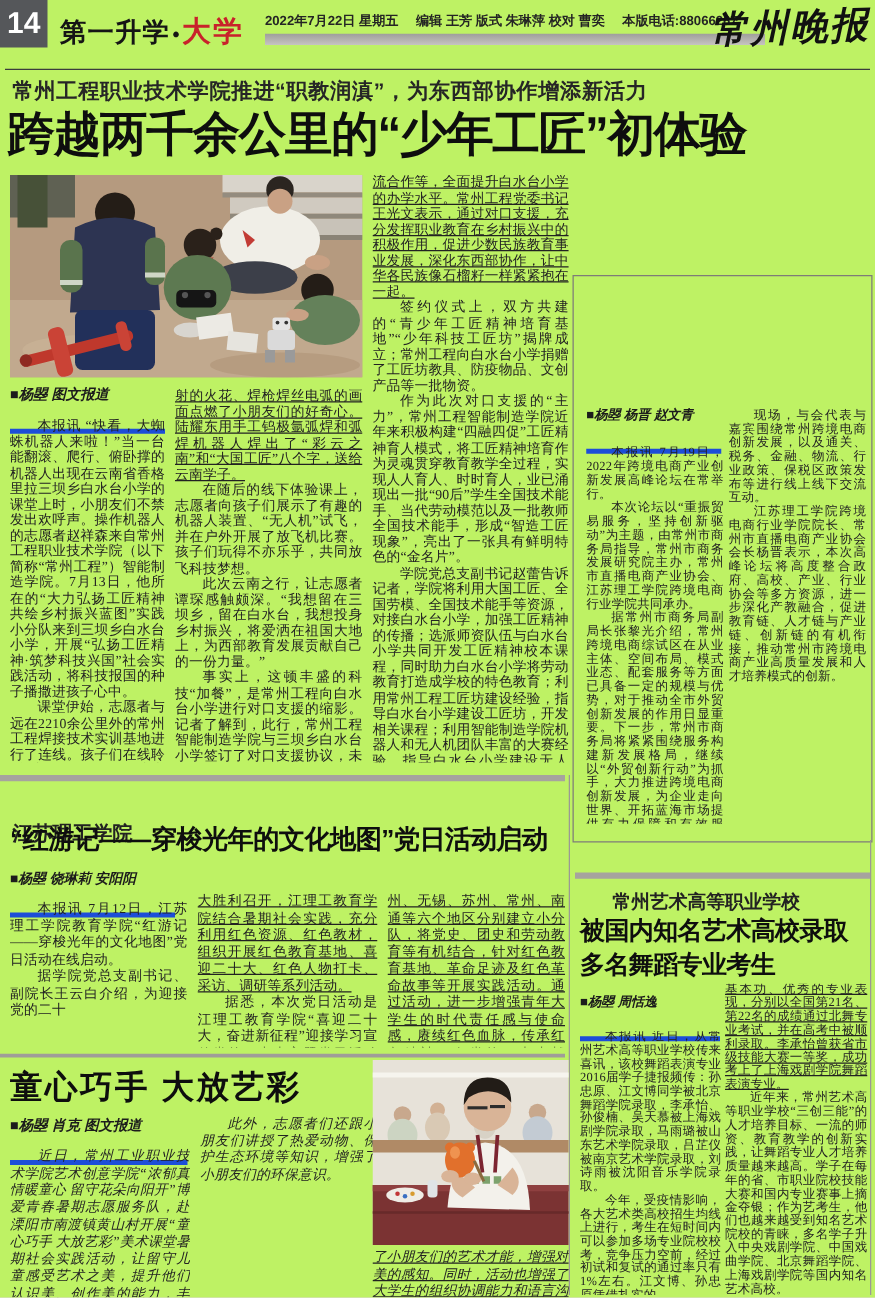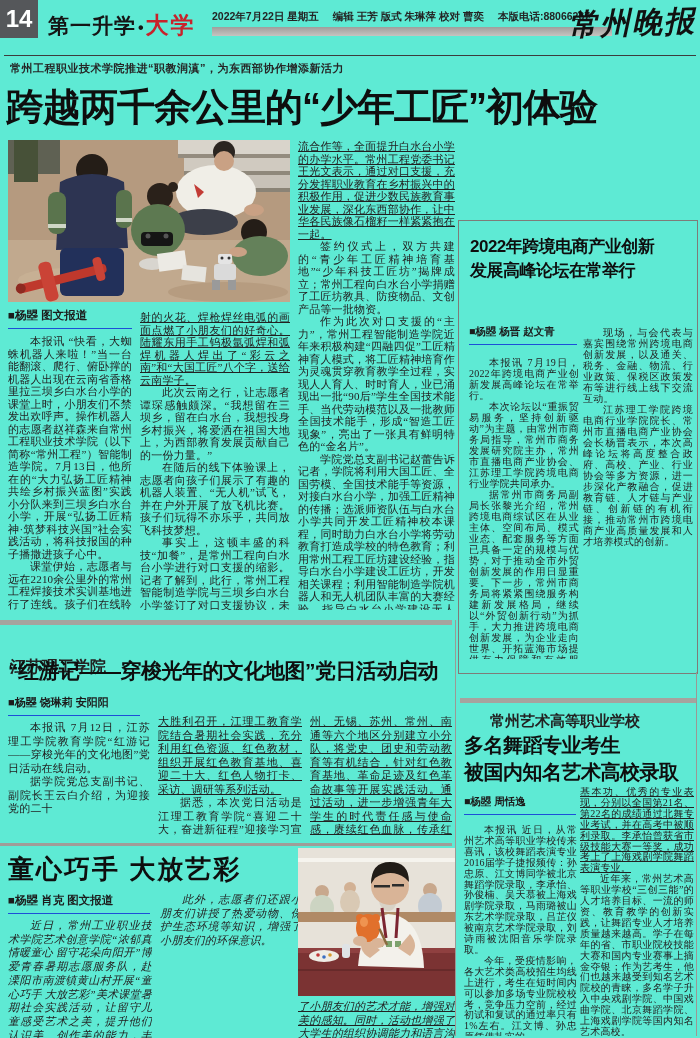--- a/index.html
+++ b/index.html
@@ -1,41 +1,41 @@
 <!DOCTYPE html>
 <html><head>
 <meta charset="utf-8">
 <style>
   html,body { margin:0; padding:0; background:#dddad4; }
-  .page { position:relative; width:700px; height:1038px; background:#5eead4;
+  .page { position:relative; width:700px; height:1038px; background:#bef264;
           font-family:"Liberation Sans", sans-serif; color:#1c1c1c; overflow:hidden;
           margin:0 auto; }
   .abs { position:absolute; }
 
   
   .pageno { left:0; top:3; width:38px; height:38px; background:#55575a; color:#fff;
             font-size:24px; font-weight:bold; display:flex; align-items:center; justify-content:center; }
   .section-title { left:48px; top:8px; height:34px; line-height:34px; white-space:nowrap; }
   .section-main { font-size:21px; font-weight:900; color:#151515; letter-spacing:1px; }
   .section-sep  { font-size:16px; font-weight:900; color:#151515; margin:0 2px; }
   .section-sub  { font-size:23px; font-weight:900; color:#c8222b; letter-spacing:2px; }
   .dateline { left:212px; top:10px; font-size:10.5px; font-weight:bold; color:#242424; white-space:nowrap; }
   .dateline span { margin-right:14px; }
   .header-bar { left:212px; top:27px; width:400px; height:9px; background:linear-gradient(#9f9e9c,#c6c4c0); }
   .masthead { left:566px; top:0px; width:132px; height:46px; font-family:"Liberation Serif", serif;
               font-size:30px; font-weight:bold; font-style:italic; letter-spacing:2px; color:#111;
               transform:rotate(-2deg); text-align:center; line-height:46px; }
   .top-rule { left:4px; top:55px; width:692px; height:0; border-top:1.5px solid #3c3c3c; }
 
   
-  .kicker { left:10px; top:61px; font-size:11px; font-weight:600; color:#262626; letter-spacing:0.5px; white-space:nowrap; }
+  .kicker { left:10px; top:61px; font-size:17px; font-weight:600; color:#262626; letter-spacing:0.5px; white-space:nowrap; }
   .main-headline { left:6px; top:82px; width:692px; font-size:38px; font-weight:900; color:#0e0e0e;
                    letter-spacing:-1px; white-space:nowrap; }
   .main-photo { left:8px; top:140px; width:282px; height:162px; }
-  .byline { font-weight:bold; border-bottom:1px solid #1d4ed8; padding-bottom:5px; white-space:nowrap; }
+  .byline { font-weight:bold; border-bottom:4px solid #1d4ed8; padding-bottom:20px; white-space:nowrap;font-style:italic; }
   .main-byline  { left:8px;   top:308px; width:124px; font-size:11.5px; }
   .col { overflow:hidden; }
   .col p { margin:0; text-indent:2em; text-align:justify; letter-spacing:0.2px; }
   .col p.cont { text-indent:0;text-decoration:underline; }
   .serifbody { font-family:"Liberation Serif", serif; color:#222; }
   .main-body { font-size:11px; line-height:12.5px; }
   .main-col1 { left:8px;   top:335px; width:124px; height:275px; }
   .main-col2 { left:140px; top:311px; width:150px; height:299px; }
   .main-col3 { left:298px; top:140px; width:157px; height:470px; }
 
@@ -159,36 +159,32 @@
     </g>
   </svg>
 
   <div class="abs byline main-byline">■杨曌 图文报道</div>
   <div class="abs col serifbody main-body main-col1">
       <p>本报讯 “快看，大蜘蛛机器人来啦！”当一台能翻滚、爬行、俯卧撑的机器人出现在云南省香格里拉三坝乡白水台小学的课堂上时，小朋友们不禁发出欢呼声。操作机器人的志愿者赵祥森来自常州工程职业技术学院（以下简称“常州工程”）智能制造学院。7月13日，他所在的“大力弘扬工匠精神 共绘乡村振兴蓝图”实践小分队来到三坝乡白水台小学，开展“弘扬工匠精神·筑梦科技兴国”社会实践活动，将科技报国的种子播撒进孩子心中。</p>
       <p>课堂伊始，志愿者与远在2210余公里外的常州工程焊接技术实训基地进行了连线。孩子们在线聆听“大国工匠”——焊接大师潘际銮的故事，感受这位“中国焊接泰斗”的工匠精神。随后，在志愿者陆耀东的带领下，大家一起走进神奇的焊接世界。焊接迸</p>
     </div>
   <div class="abs col serifbody main-body main-col2">
       <p class="cont">射的火花、焊枪焊丝电弧的画面点燃了小朋友们的好奇心。陆耀东用手工钨极氩弧焊和弧焊机器人焊出了“彩云之南”和“大国工匠”八个字，送给云南学子。</p>
+      <p>在随后的线下体验课上，志愿者向孩子们展示了有趣的机器人装置、“无人机”试飞，并在户外开展了放飞机比赛。孩子们玩得不亦乐乎，共同放飞科技梦想。</p>
       <p>此次云南之行，让志愿者谭琛感触颇深。“我想留在三坝乡，留在白水台，我想投身乡村振兴，将爱洒在祖国大地上，为西部教育发展贡献自己的一份力量。”</p>
-      <p>在随后的线下体验课上，志愿者向孩子们展示了有趣的机器人装置、“无人机”试飞，并在户外开展了放飞机比赛。孩子们玩得不亦乐乎，共同放飞科技梦想。</p>
       <p>事实上，这顿丰盛的科技“加餐”，是常州工程向白水台小学进行对口支援的缩影。记者了解到，此行，常州工程智能制造学院与三坝乡白水台小学签订了对口支援协议，未来三年，学校将发挥资源优势，与白水台小学共同推进落实立德树人根本任务，推进工匠精神和工匠文化培育、新媒体宣传、地方文化和传统文化交</p>
     </div>
   <div class="abs col serifbody main-body main-col3">
       <p class="cont">流合作等，全面提升白水台小学的办学水平。常州工程党委书记王光文表示，通过对口支援，充分发挥职业教育在乡村振兴中的积极作用，促进少数民族教育事业发展，深化东西部协作，让中华各民族像石榴籽一样紧紧抱在一起。</p>
       <p>签约仪式上，双方共建的“青少年工匠精神培育基地”“少年科技工匠坊”揭牌成立；常州工程向白水台小学捐赠了工匠坊教具、防疫物品、文创产品等一批物资。</p>
       <p>作为此次对口支援的“主力”，常州工程智能制造学院近年来积极构建“四融四促”工匠精神育人模式，将工匠精神培育作为灵魂贯穿教育教学全过程，实现人人育人、时时育人，业已涌现出一批“90后”学生全国技术能手、当代劳动模范以及一批教师全国技术能手，形成“智造工匠现象”，亮出了一张具有鲜明特色的“金名片”。</p>
       <p>学院党总支副书记赵蕾告诉记者，学院将利用大国工匠、全国劳模、全国技术能手等资源，对接白水台小学，加强工匠精神的传播；选派师资队伍与白水台小学共同开发工匠精神校本课程，同时助力白水台小学将劳动教育打造成学校的特色教育；利用常州工程工匠坊建设经验，指导白水台小学建设工匠坊，开发相关课程；利用智能制造学院机器人和无人机团队丰富的大赛经验，指导白水台小学建设无人机、机器人师资团队和兴趣小组等，将“工匠精神”注入学生培养全过程。</p>
     </div>
 
   <div class="abs forum-box">
-    <div class="forum-headline">
-      <div>2022年跨境电商产业创新</div>
-      <div>发展高峰论坛在常举行</div>
-    </div>
     <div class="byline forum-byline">■杨曌 杨晋 赵文青</div>
     <div class="col serifbody forum-body forum-col1">
         <p>本报讯 7月19日，2022年跨境电商产业创新发展高峰论坛在常举行。</p>
         <p>本次论坛以“重振贸易服务，坚持创新驱动”为主题，由常州市商务局指导，常州市商务发展研究院主办，常州市直播电商产业协会、江苏理工学院跨境电商行业学院共同承办。</p>
         <p>据常州市商务局副局长张黎光介绍，常州跨境电商综试区在从业主体、空间布局、模式业态、配套服务等方面已具备一定的规模与优势，对于推动全市外贸创新发展的作用日显重要。下一步，常州市商务局将紧紧围绕服务构建新发展格局，继续以“外贸创新行动”为抓手，大力推进跨境电商创新发展，为企业走向世界、开拓蓝海市场提供有力保障和有效服务。</p>
       </div>
     <div class="col serifbody forum-body forum-col2">
         <p>现场，与会代表与嘉宾围绕常州跨境电商创新发展，以及通关、税务、金融、物流、行业政策、保税区政策发布等进行线上线下交流互动。</p>
         <p>江苏理工学院跨境电商行业学院院长、常州市直播电商产业协会会长杨晋表示，本次高峰论坛将高度整合政府、高校、产业、行业协会等多方资源，进一步深化产教融合，促进教育链、人才链与产业链、创新链的有机衔接，推动常州市跨境电商产业高质量发展和人才培养模式的创新。</p>
       </div>
@@ -267,22 +263,22 @@
     <ellipse cx="80" cy="95" rx="7" ry="5" fill="#d9b497"></ellipse>
     <rect x="84" y="80" width="2.5" height="18" fill="#8a6a3f" transform="rotate(-25 85 89)"></rect>
   </svg>
 
   <div class="abs col serifbody art-body art-col3">
       <p class="cont">了小朋友们的艺术才能，增强对美的感知。同时，活动也增强了大学生的组织协调能力和语言沟通能力，将自己的理论知识应用到丰富的实践活动中。”</p>
     </div>
 
   <div class="abs dance-kicker">常州艺术高等职业学校</div>
   <div class="abs dance-headline">
+    <div>被国内知名艺术高校录取</div>
     <div>多名舞蹈专业考生</div>
-    <div>被国内知名艺术高校录取</div>
   </div>
   <div class="abs byline dance-byline">■杨曌 周恬逸</div>
   <div class="abs col serifbody dance-body dance-col1">
       <p>本报讯 近日，从常州艺术高等职业学校传来喜讯，该校舞蹈表演专业2016届学子捷报频传：孙忠原、江文博同学被北京舞蹈学院录取，李承怡、孙俊楠、吴天慕被上海戏剧学院录取，马雨璐被山东艺术学院录取，吕芷仪被南京艺术学院录取，刘诗雨被沈阳音乐学院录取。</p>
       <p>今年，受疫情影响，各大艺术类高校招生均线上进行，考生在短时间内可以参加多场专业院校校考，竞争压力空前，经过初试和复试的通过率只有1%左右。江文博、孙忠原凭借扎实的</p>
     </div>
   <div class="abs col serifbody dance-body dance-col2">
       <p class="cont">基本功、优秀的专业表现，分别以全国第21名、第22名的成绩通过北舞专业考试，并在高考中被顺利录取。李承怡曾获省市级技能大赛一等奖，成功考上了上海戏剧学院舞蹈表演专业。</p>
       <p>近年来，常州艺术高等职业学校“三创三能”的人才培养目标、一流的师资、教育教学的创新实践，让舞蹈专业人才培养质量越来越高。学子在每年的省、市职业院校技能大赛和国内专业赛事上摘金夺银；作为艺考生，他们也越来越受到知名艺术院校的青睐，多名学子升入中央戏剧学院、中国戏曲学院、北京舞蹈学院、上海戏剧学院等国内知名艺术高校。</p>
     </div>

